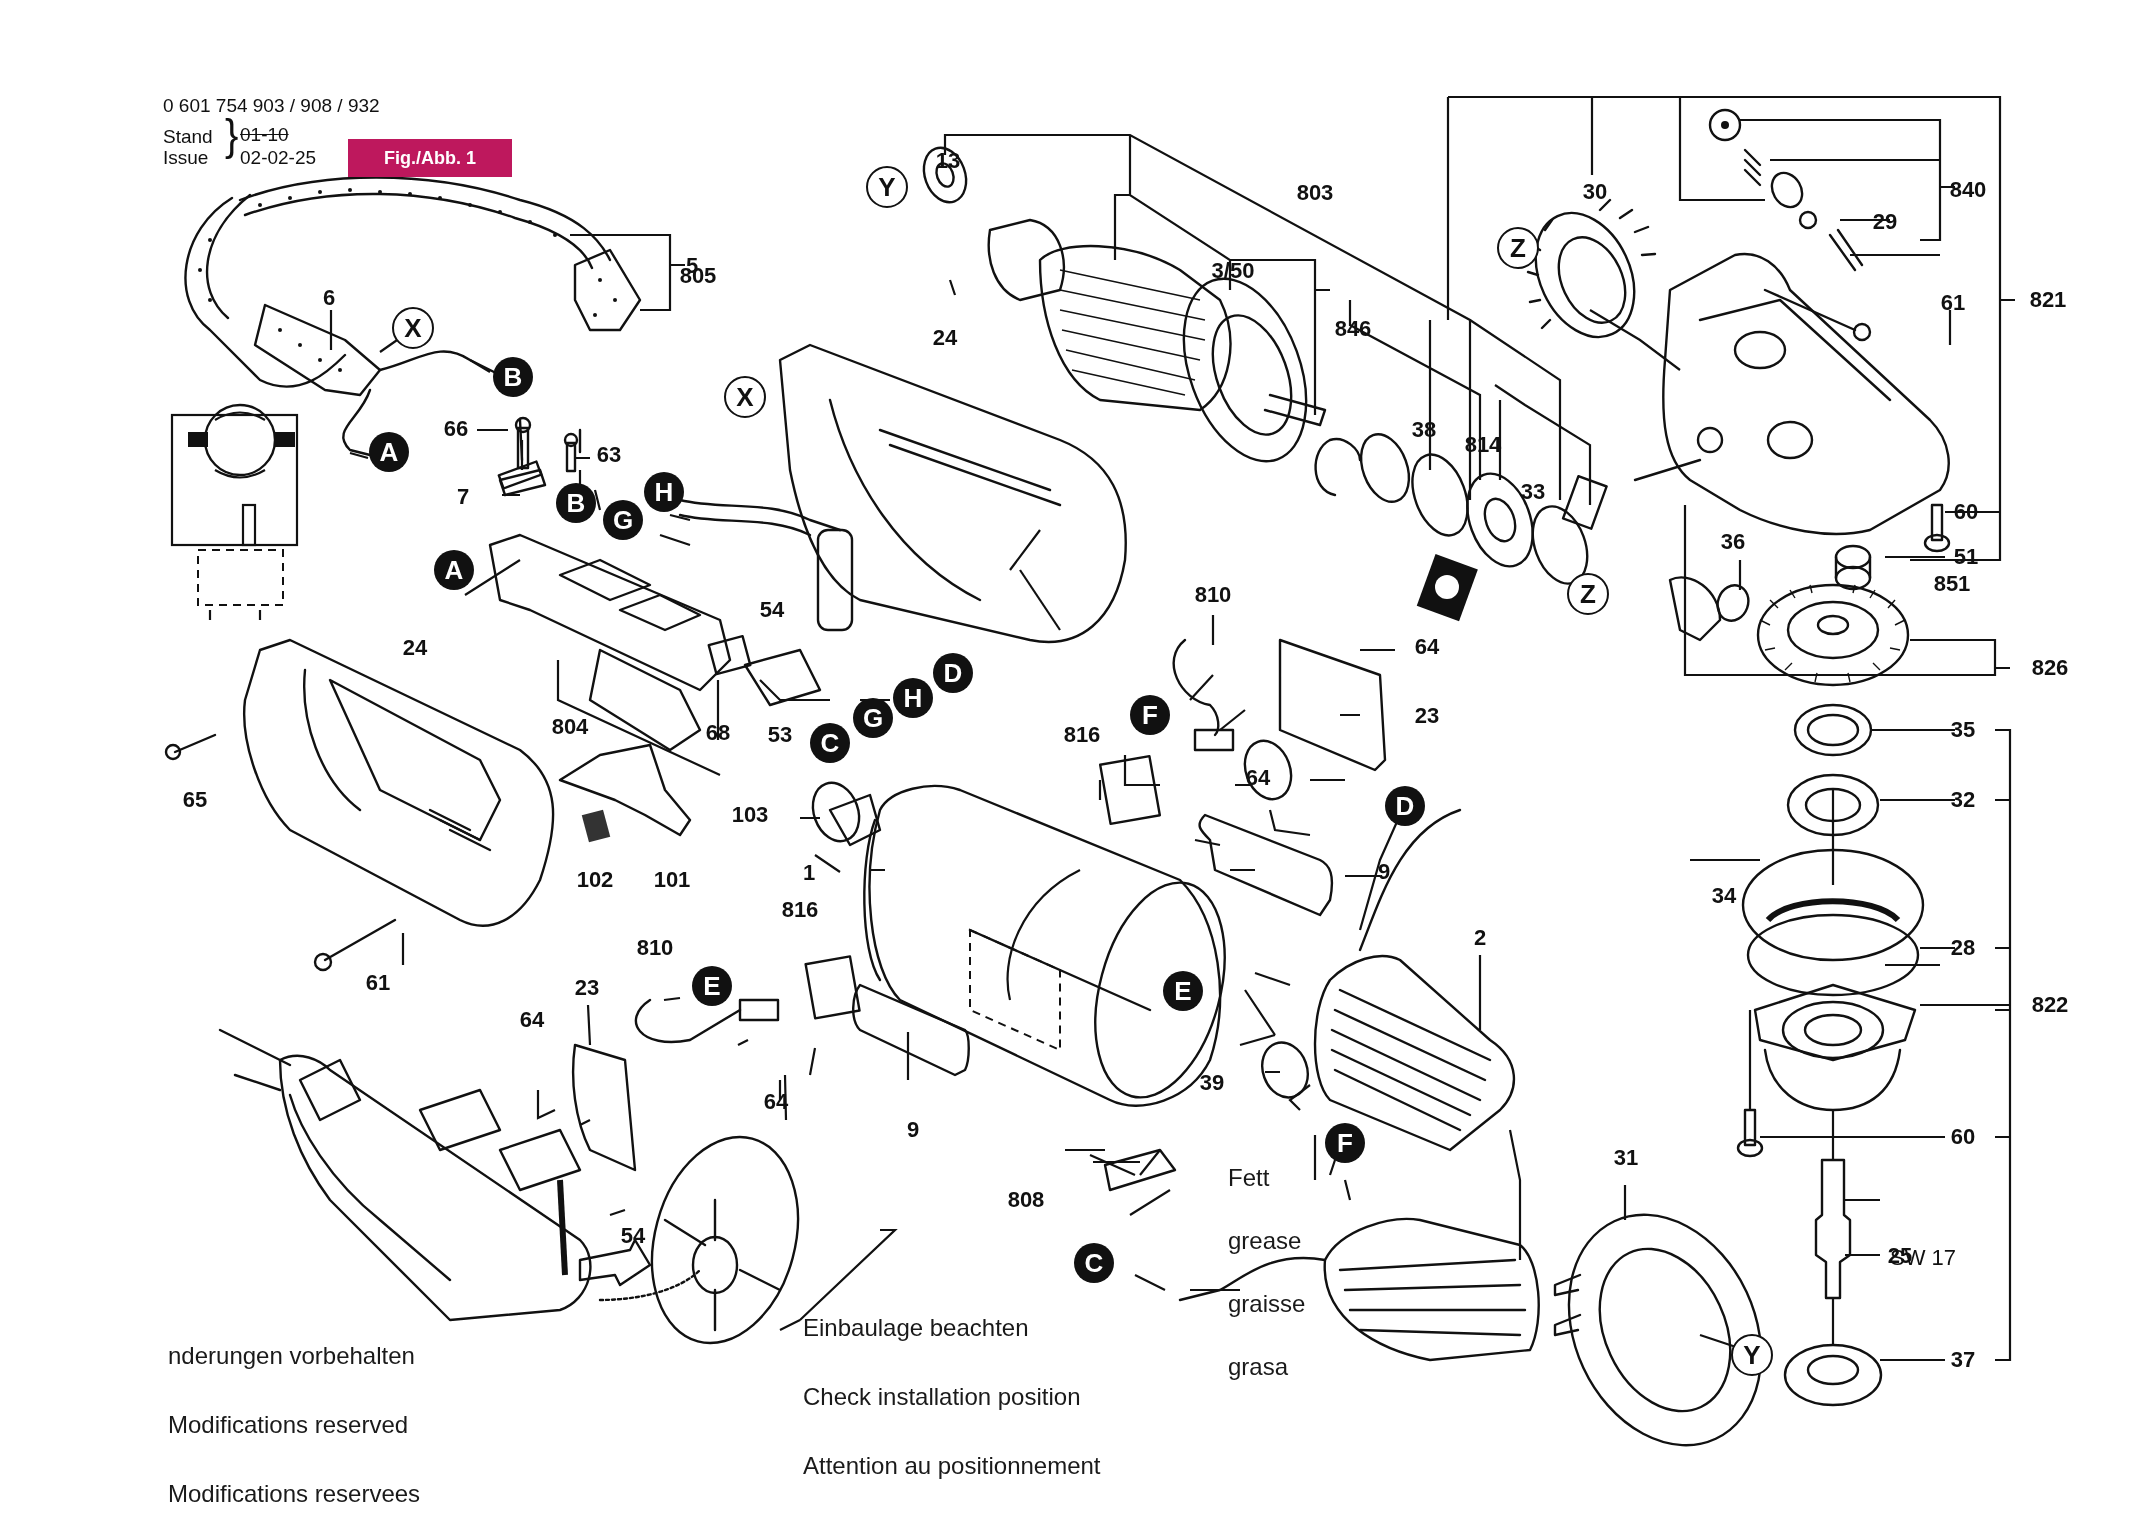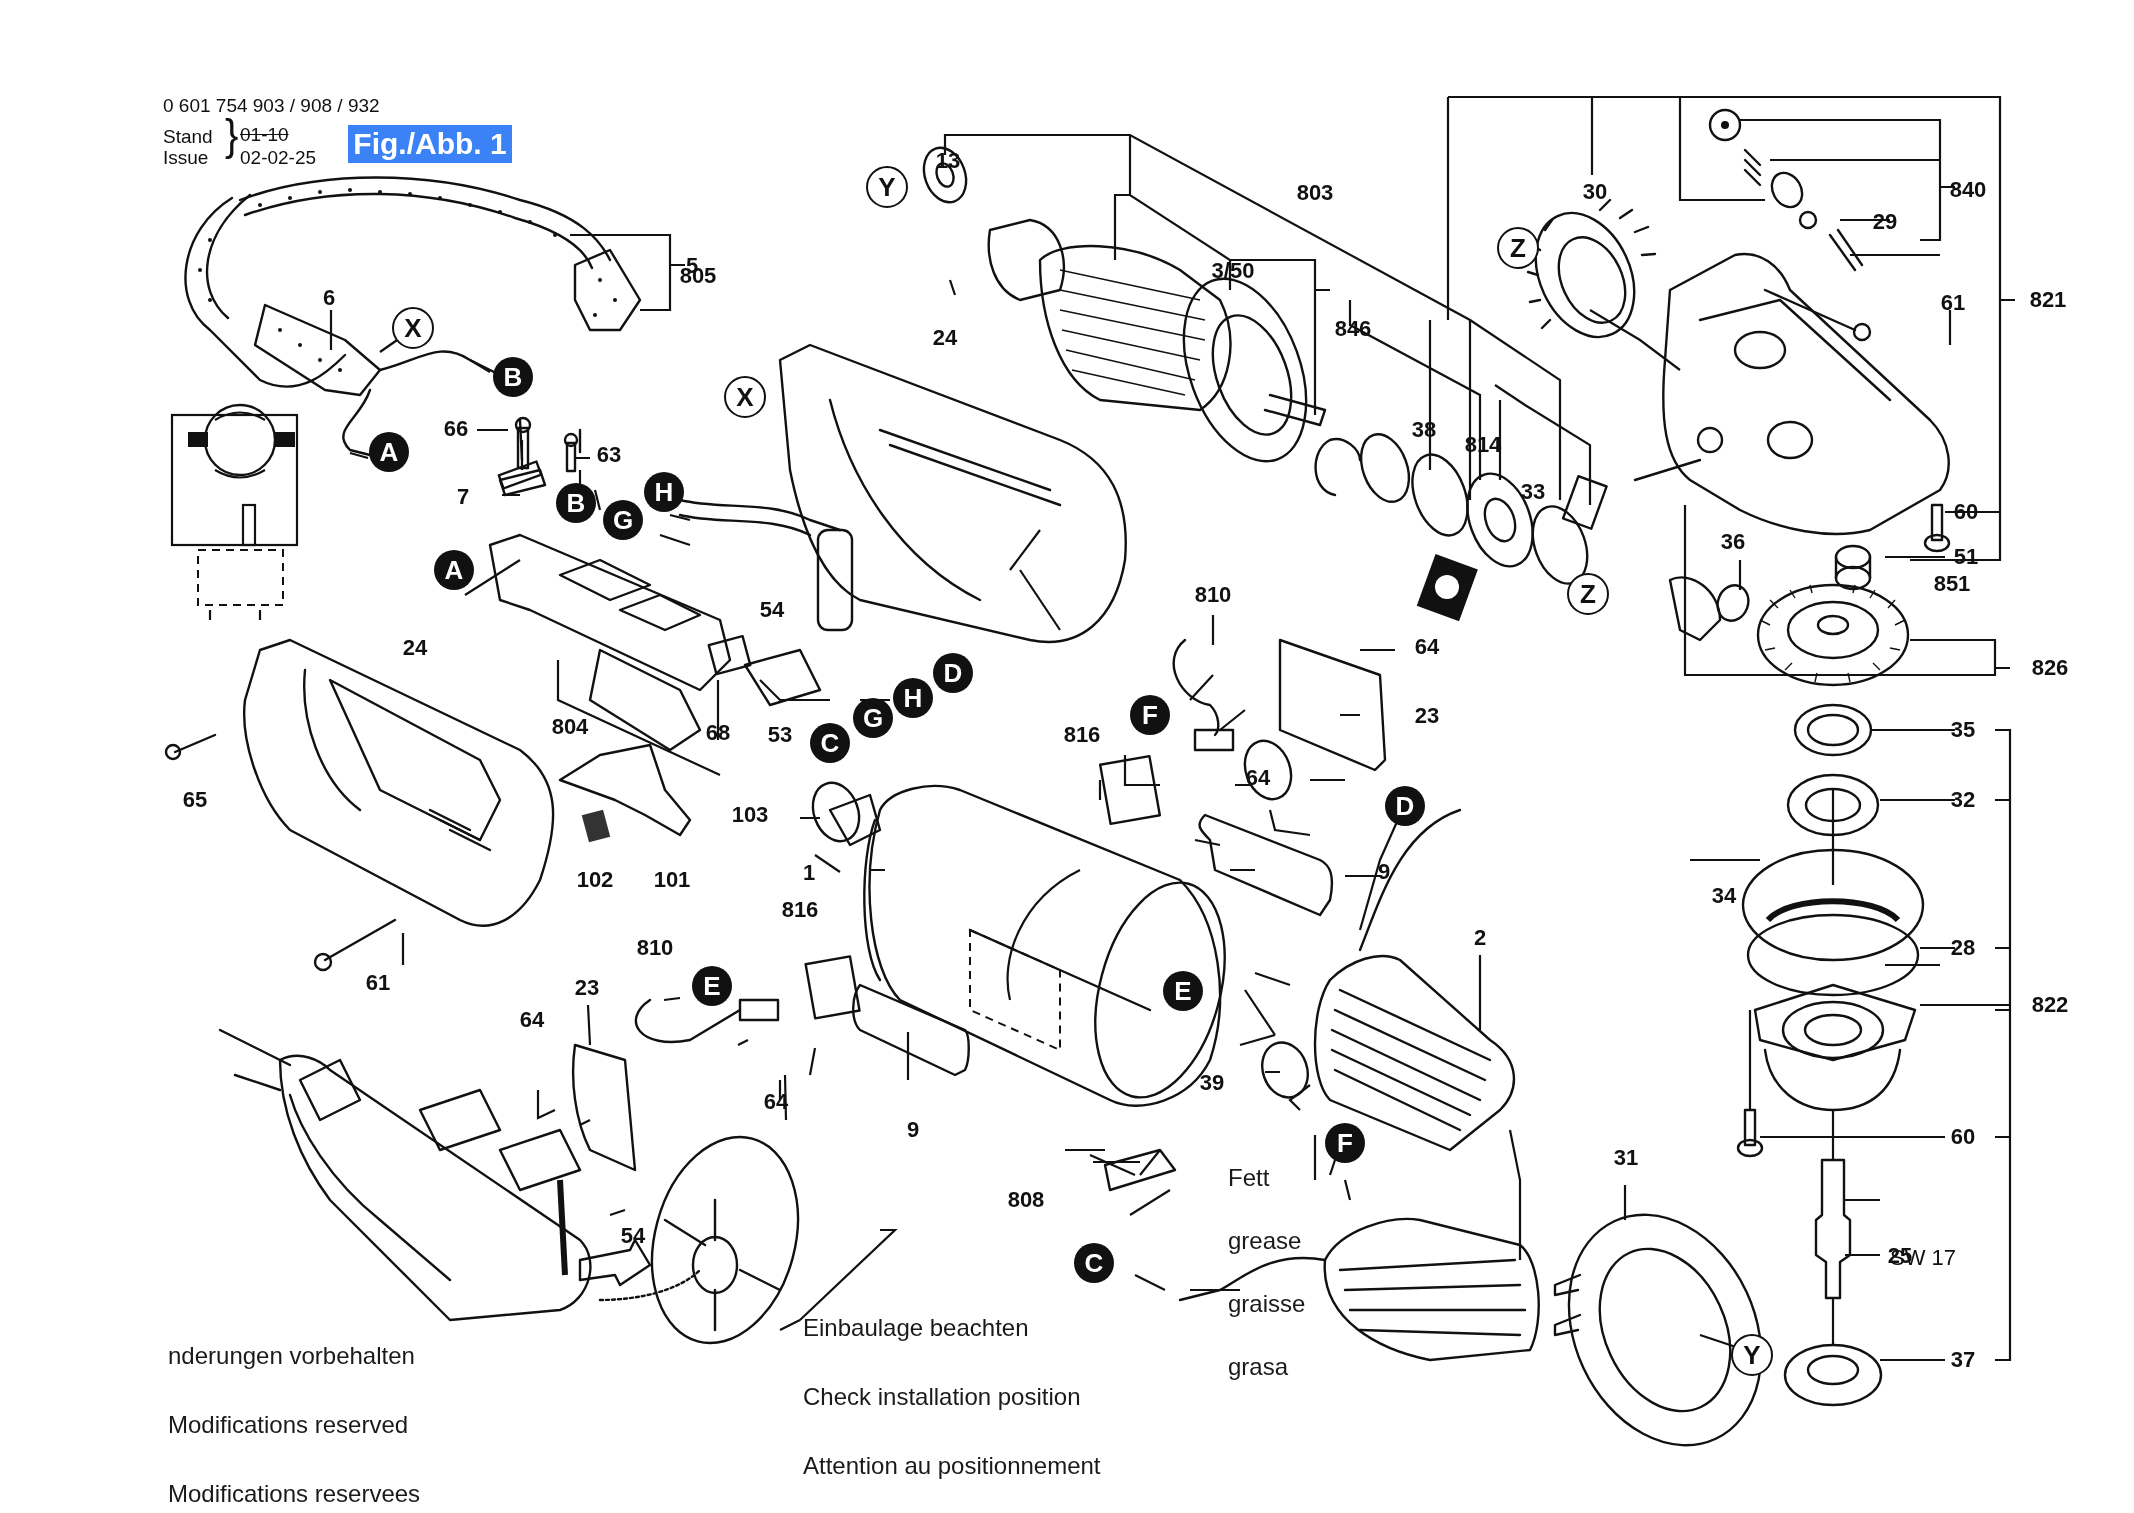--- a/index.html
+++ b/index.html
@@ -4,22 +4,22 @@
 <style>
   html, body { margin:0; padding:0; background:#ffffff; }
   body { width:2134px; height:1513px; position:relative; overflow:hidden;
          font-family:"Liberation Sans", sans-serif; color:#111; }
   #canvas { position:absolute; left:0; top:0; width:2134px; height:1513px; }
   .lbl { position:absolute; font-family:"Liberation Sans", sans-serif; font-weight:bold;
          font-size:22px; color:#111; white-space:nowrap; line-height:1; transform:translate(-50%,-50%); }
   .txt { position:absolute; font-family:"Liberation Sans", sans-serif; font-size:24px; color:#1a1a1a;
          line-height:23px; white-space:pre; }
   .hdr { position:absolute; font-family:"Liberation Sans", sans-serif; font-size:19px; color:#111; line-height:22px; white-space:nowrap; }
-  .figbox { position:absolute; left:348px; top:125px; width:164px; height:38px; background:#3b82f6; color:#fff;
-            font-family:"Liberation Sans", sans-serif; font-weight:bold; font-size:30px; line-height:38px; text-align:center; }
+  .figbox { position:absolute; left:348px; top:139px; width:164px; height:38px; background:#be185d; color:#fff;
+            font-family:"Liberation Sans", sans-serif; font-weight:bold; font-size:18px; line-height:38px; text-align:center; }
   .mk { position:absolute; width:40px; height:40px; border-radius:50%; transform:translate(-50%,-50%);
         font-family:"Liberation Sans", sans-serif; font-weight:bold; font-size:26px; line-height:40px; text-align:center; }
   .mk.filled { background:#111; color:#fff; }
   .mk.open { background:#fff; color:#111; border:2.5px solid #111; width:38px; height:38px; line-height:38px; }
   svg .p { fill:none; stroke:#111; stroke-width:2.4; stroke-linejoin:round; stroke-linecap:round; }
   svg .t { fill:none; stroke:#111; stroke-width:1.4; }
   svg .l { fill:none; stroke:#111; stroke-width:2.2; }
   svg .dots { fill:#111; }
   svg .dash { fill:none; stroke:#111; stroke-width:2; stroke-dasharray:8 6; }
 </style>

